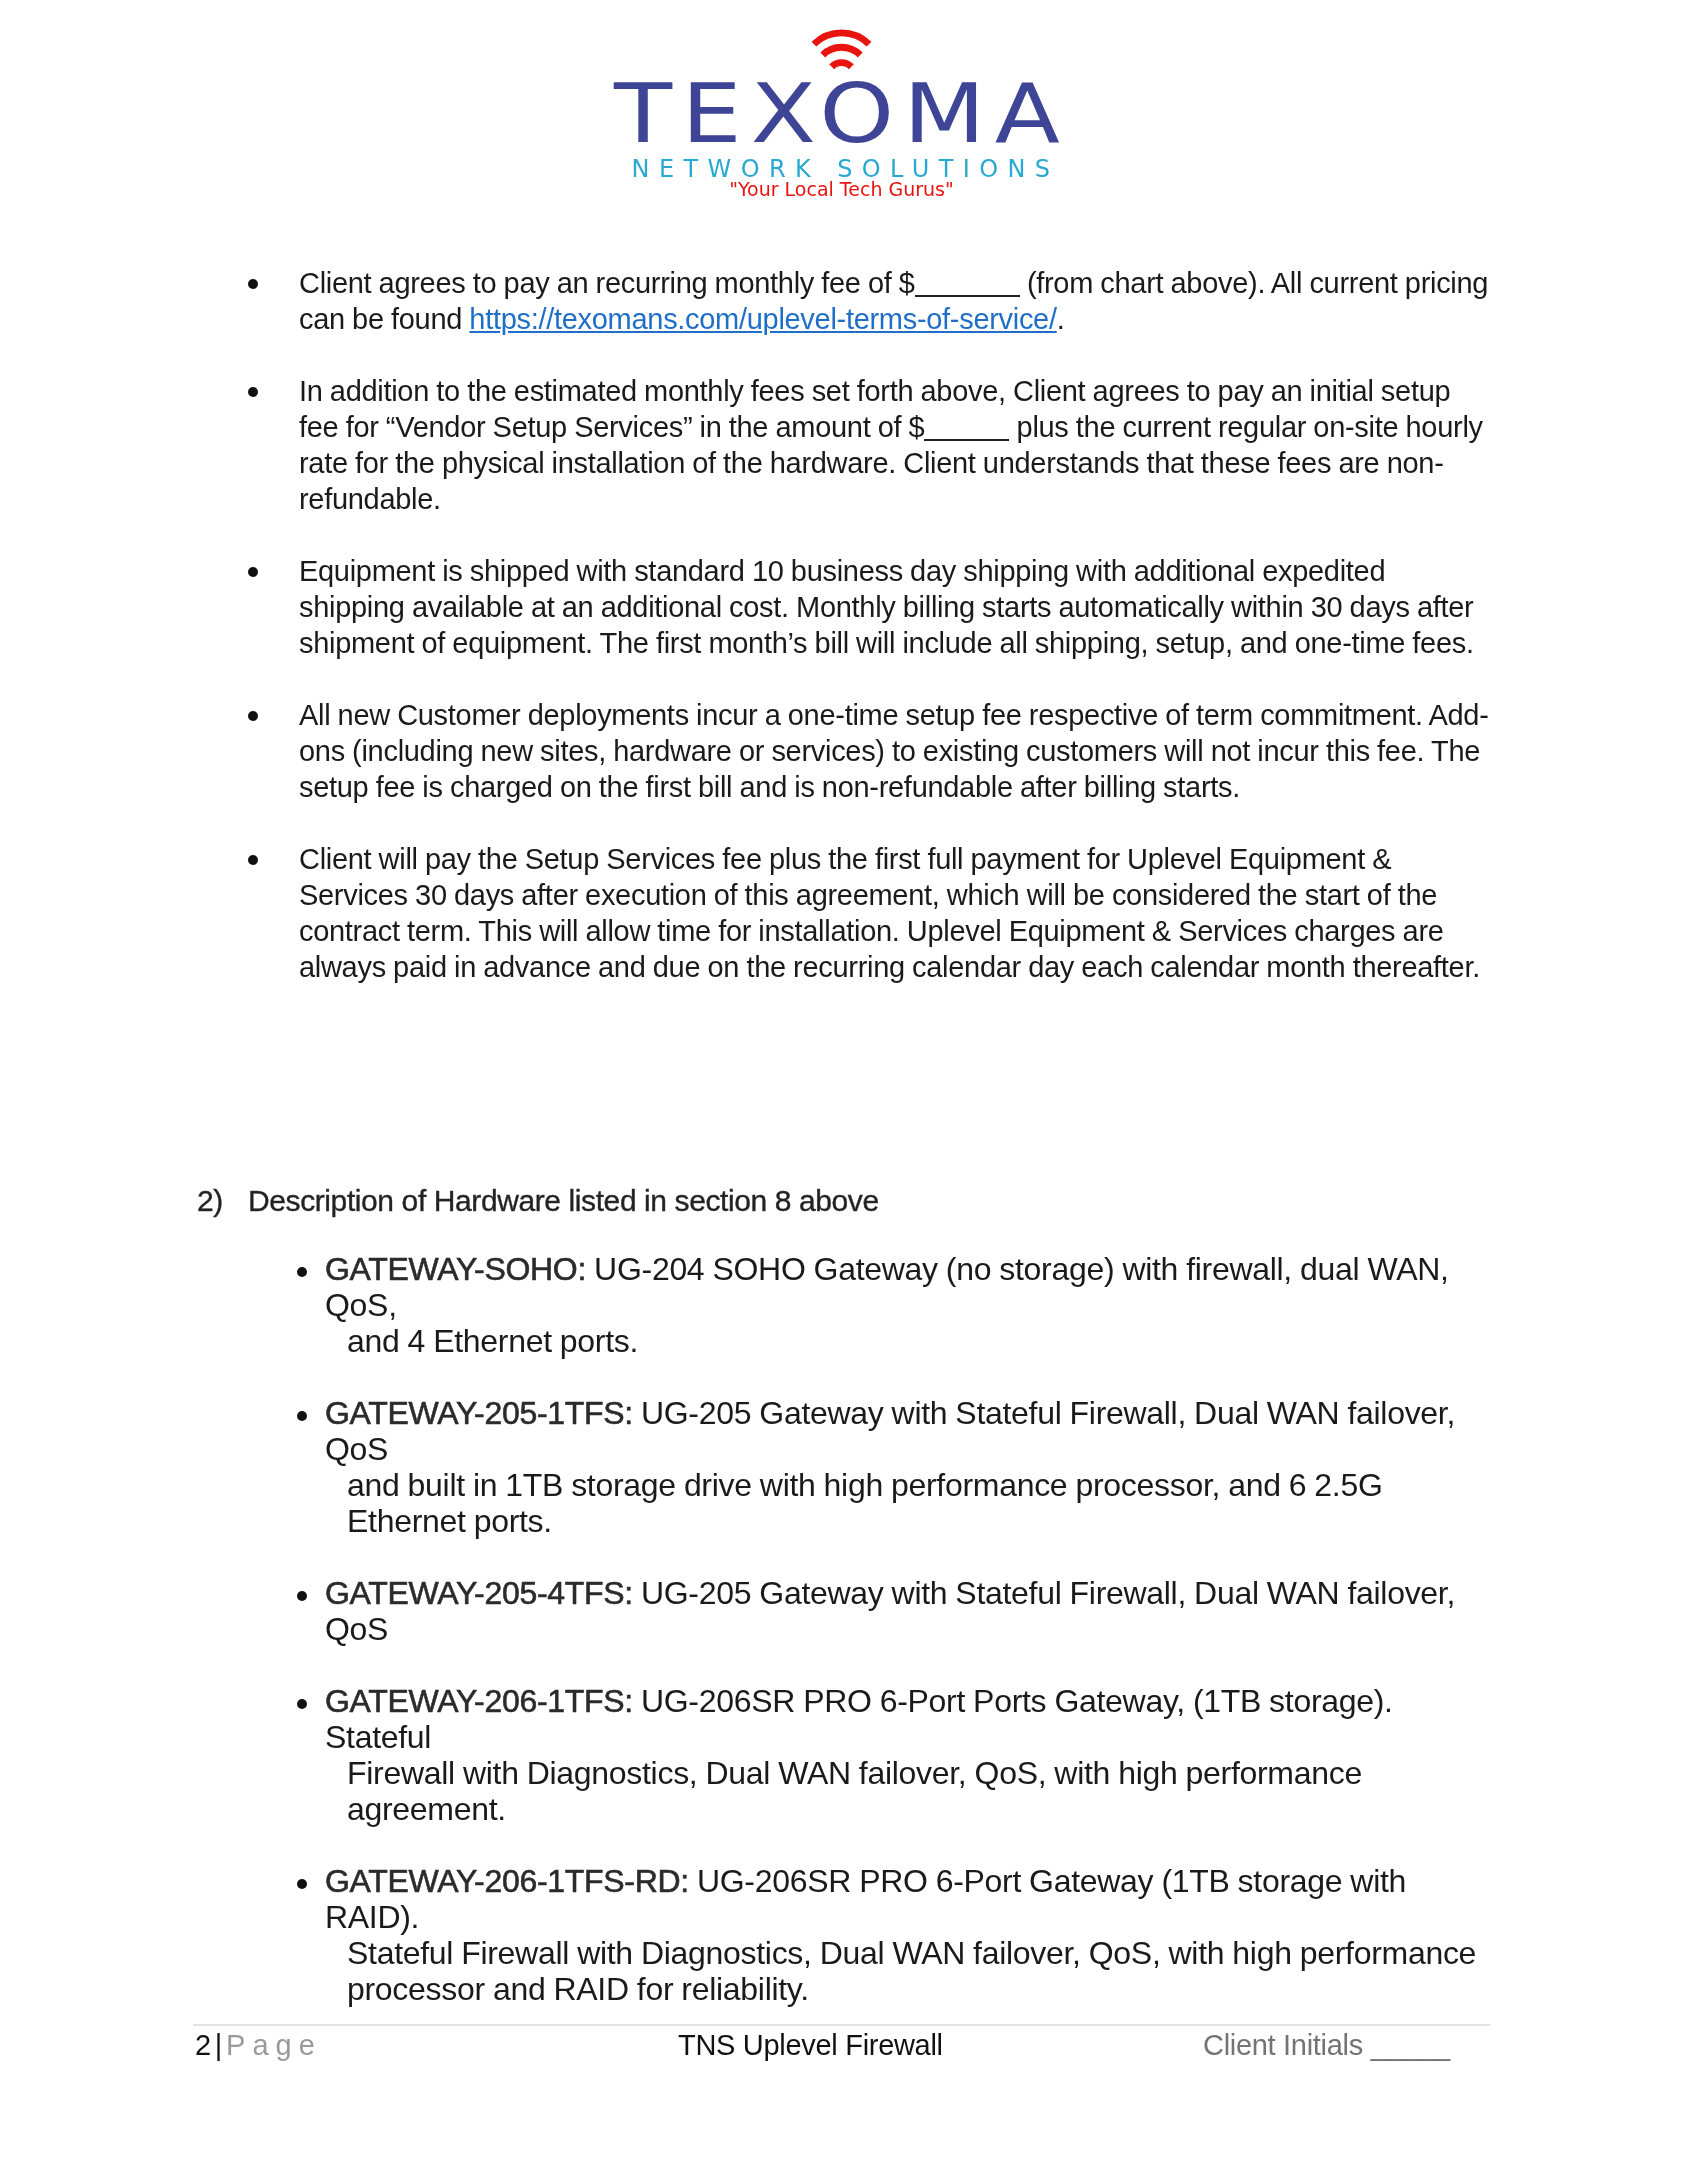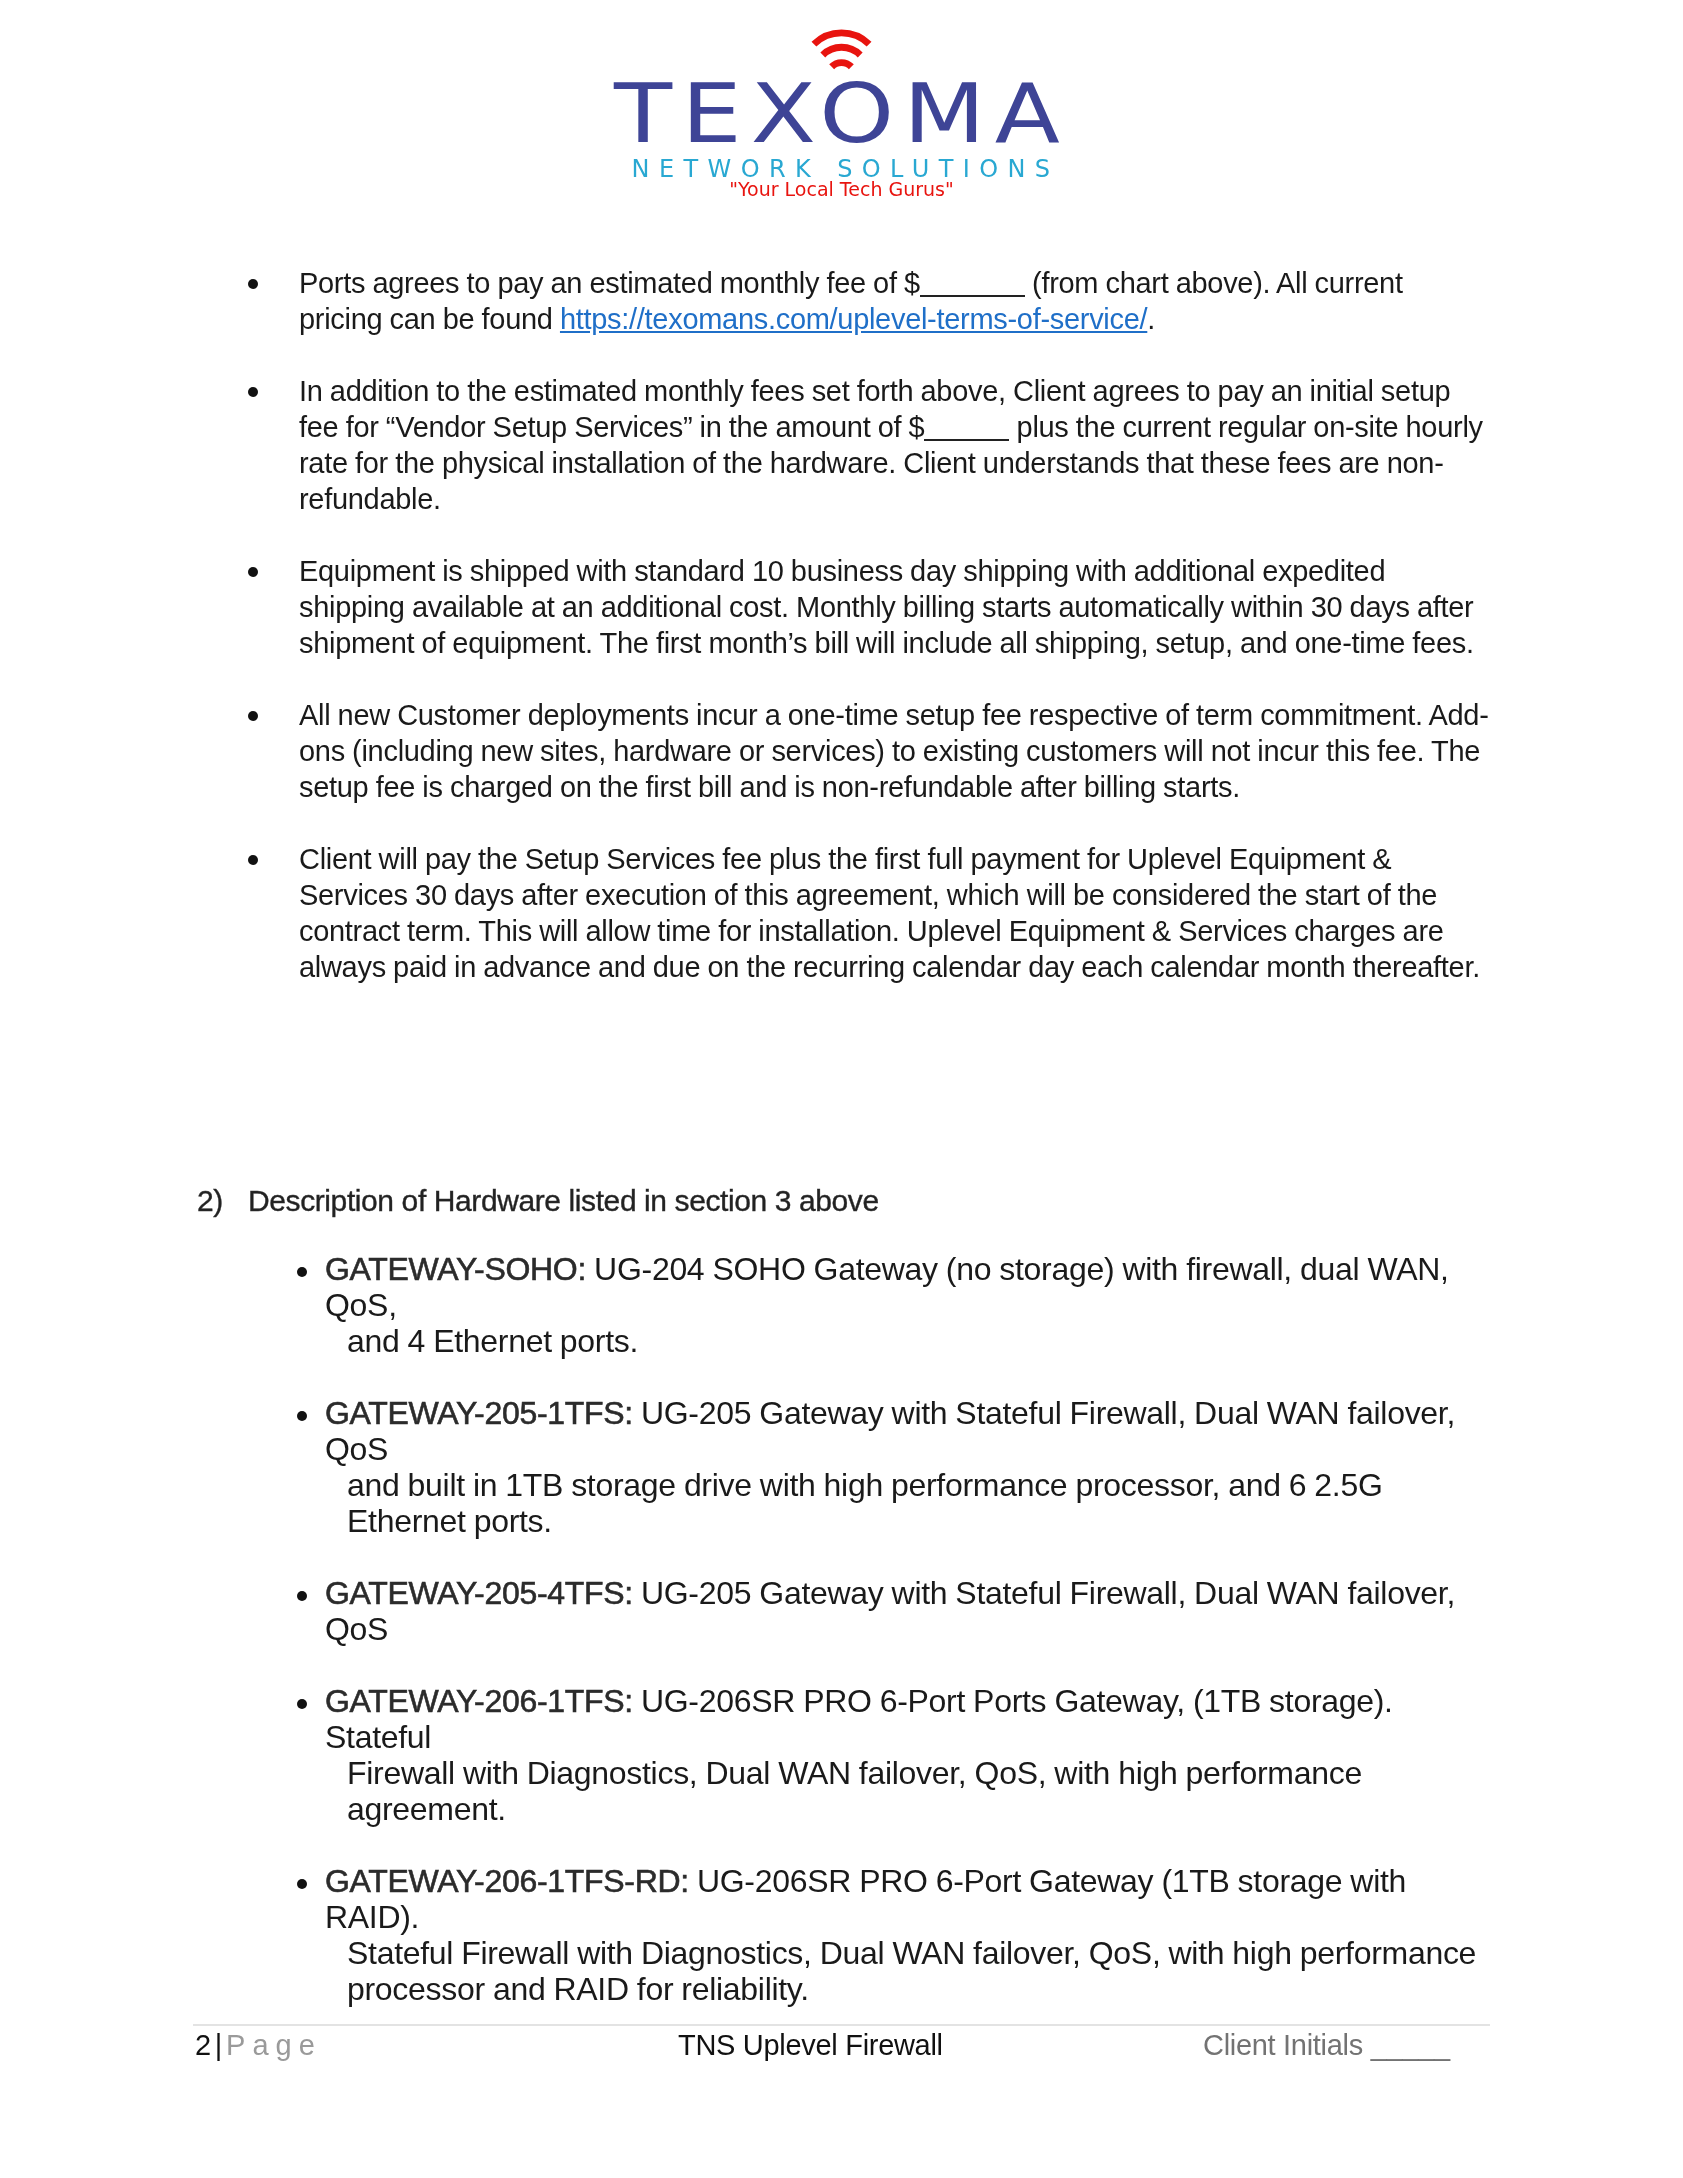--- a/index.html
+++ b/index.html
@@ -66,42 +66,42 @@
     </svg>
   </div>
   <div class="logo-wordmark">TEXOMA</div>
   <div class="logo-sub">NETWORK SOLUTIONS</div>
   <div class="logo-tag">"Your Local Tech Gurus"</div>
 </div>
 
 <ul class="bullets">
   <li>
     <span class="dot"></span>
-    <span>Ports agrees to pay an estimated monthly fee of $</span><span class="blank long"></span><span> (from chart above). All current pricing can be found </span><a href="#">https://texomans.com/uplevel-terms-of-service/</a><span>.</span>
+    <span>Client agrees to pay an recurring monthly fee of $</span><span class="blank long"></span><span> (from chart above). All current pricing can be found </span><a href="#">https://texomans.com/uplevel-terms-of-service/</a><span>.</span>
   </li>
   <li>
     <span class="dot"></span>
     <span>In addition to the estimated monthly fees set forth above, Client agrees to pay an initial setup fee for “Vendor Setup Services” in the amount of $</span><span class="blank short"></span><span> plus the current regular on-site hourly rate for the physical installation of the hardware. Client understands that these fees are non-refundable.</span>
   </li>
   <li>
     <span class="dot"></span>
     <span>Equipment is shipped with standard 10 business day shipping with additional expedited shipping available at an additional cost. Monthly billing starts automatically within 30 days after shipment of equipment. The first month’s bill will include all shipping, setup, and one-time fees.</span>
   </li>
   <li>
     <span class="dot"></span>
     <span>All new Customer deployments incur a one-time setup fee respective of term commitment. Add-ons (including new sites, hardware or services) to existing customers will not incur this fee. The setup fee is charged on the first bill and is non-refundable after billing starts.</span>
   </li>
   <li>
     <span class="dot"></span>
     <span>Client will pay the Setup Services fee plus the first full payment for Uplevel Equipment &amp; Services 30 days after execution of this agreement, which will be considered the start of the contract term. This will allow time for installation. Uplevel Equipment &amp; Services charges are always paid in advance and due on the recurring calendar day each calendar month thereafter.</span>
   </li>
 </ul>
 
 <div class="section-heading">
-  <span class="num">2)</span><span>Description of Hardware listed in section 3 above</span>
+  <span class="num">2)</span><span>Description of Hardware listed in section 8 above</span>
 </div>
 
 <ul class="hw">
   <li>
     <span class="dot"></span>
     <span class="name">GATEWAY-SOHO:</span><span> UG-204 SOHO Gateway (no storage) with firewall, dual WAN, QoS,</span>
     <span class="cont">and 4 Ethernet ports.</span>
   </li>
   <li>
     <span class="dot"></span>

